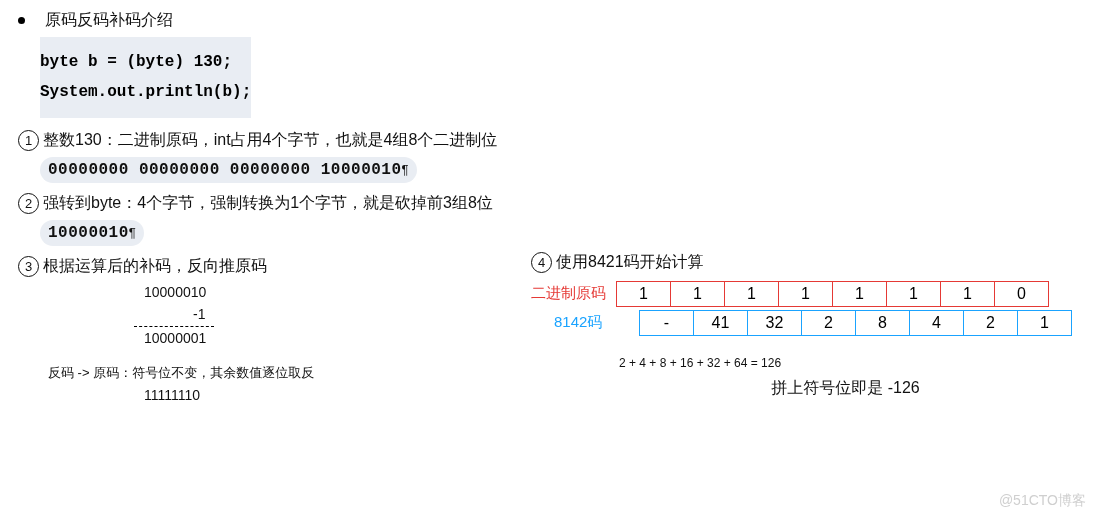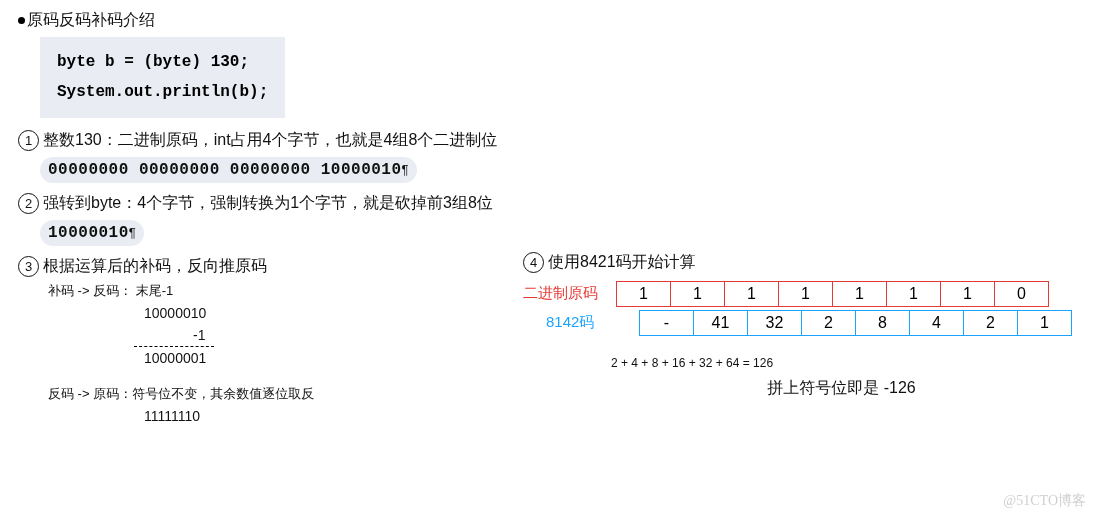--- a/index.html
+++ b/index.html
@@ -15,31 +15,31 @@
     overflow: hidden;
     background: #fff;
   }
   .page {
     padding: 10px 12px 10px 18px;
     box-sizing: border-box;
   }
   .bullet-line {
     display: flex;
     align-items: center;
-    gap: 2px;
+    gap: 20px;
     margin-bottom: 2px;
   }
   .bullet-dot {
     width: 7px; height: 7px; background: #000; border-radius: 50%;
     display: inline-block;
   }
   .title-text { font-size: 16px; }
   .codebox {
     background: #e9edf3;
-    padding: 10px 17px;
+    padding: 10px 0;
     font-family: "Courier New", Consolas, monospace;
     font-weight: bold;
     font-size: 16px;
     line-height: 1.9;
     margin: 4px 6px 8px 22px;
     display: inline-block;
     color: #000;
   }
   .step-line {
     display: flex;
@@ -77,21 +77,21 @@
   .derive {
     font-size:13px;
     margin-left:30px;
     line-height:1.6;
   }
   .derive .lbl { font-size:13px; }
   .derive .mnum { font-family:Arial,sans-serif; font-size:14px; }
   .derive .rule { border-top:1px dashed #000; width:80px; }
 
   .row4 { display:flex;align-items:center;gap:4px;margin-bottom:8px;font-size:16px;}
-  .tbl { display:flex;align-items:center;gap:16px;margin:3px 0;}
+  .tbl { display:flex;align-items:center;gap:8px;margin:3px 0;}
   .tbl-label { width:78px;font-size:15px;}
   .red { color:#e53935; }
   .blue { color:#1aa3ff;margin-left:23px; }
   .cells {
     display:flex;
     font-size:16px;
   }
   .cells.red-b .cell { border:1px solid #e53935; }
   .cells.blue-b .cell { border:1px solid #1aa3ff; }
   .cell {
@@ -100,21 +100,21 @@
     background:#fff;
     color:#000;
   }
   .eqn { margin:20px 0 8px 88px; font-size:12px; }
   .final { margin:6px 0 0 88px; font-size:16px;text-align:center; }
 
   .watermark {
     position:absolute;
     right:8px;bottom:6px;
     color:#cfcfcf;font-size:14px;
-    font-family:Liberation Serif, serif;
+    font-family:Liberation Sans, sans-serif;
   }
 </style>
 </head>
 <body>
 
 <div class="page">
 
   <div class="bullet-line">
     <span class="bullet-dot"></span>
     <span class="title-text">原码反码补码介绍</span>
@@ -137,21 +137,20 @@
   </div>
   <div class="mono-hi"><span>10000010</span><span class="para">¶</span></div>
 
   <div class="lower">
     <div class="left-col">
       <div class="step-line">
         <span class="circ">3</span>
         <span>根据运算后的补码，反向推原码</span>
       </div>
       <div class="derive">
-        <div class="lbl">补码 -&gt; 反码： 末尾-1</div>
         <div class="mnum" style="padding-left:96px;">10000010</div>
         <div class="mnum" style="padding-left:145px;">-1</div>
         <div class="rule" style="margin-left:86px;"></div>
         <div class="mnum" style="padding-left:96px;">10000001</div>
         <div class="lbl" style="margin-top:14px;">反码 -&gt; 原码：符号位不变，其余数值逐位取反</div>
         <div class="mnum" style="padding-left:96px;">11111110</div>
       </div>
     </div>
 
     <div class="right-col">

